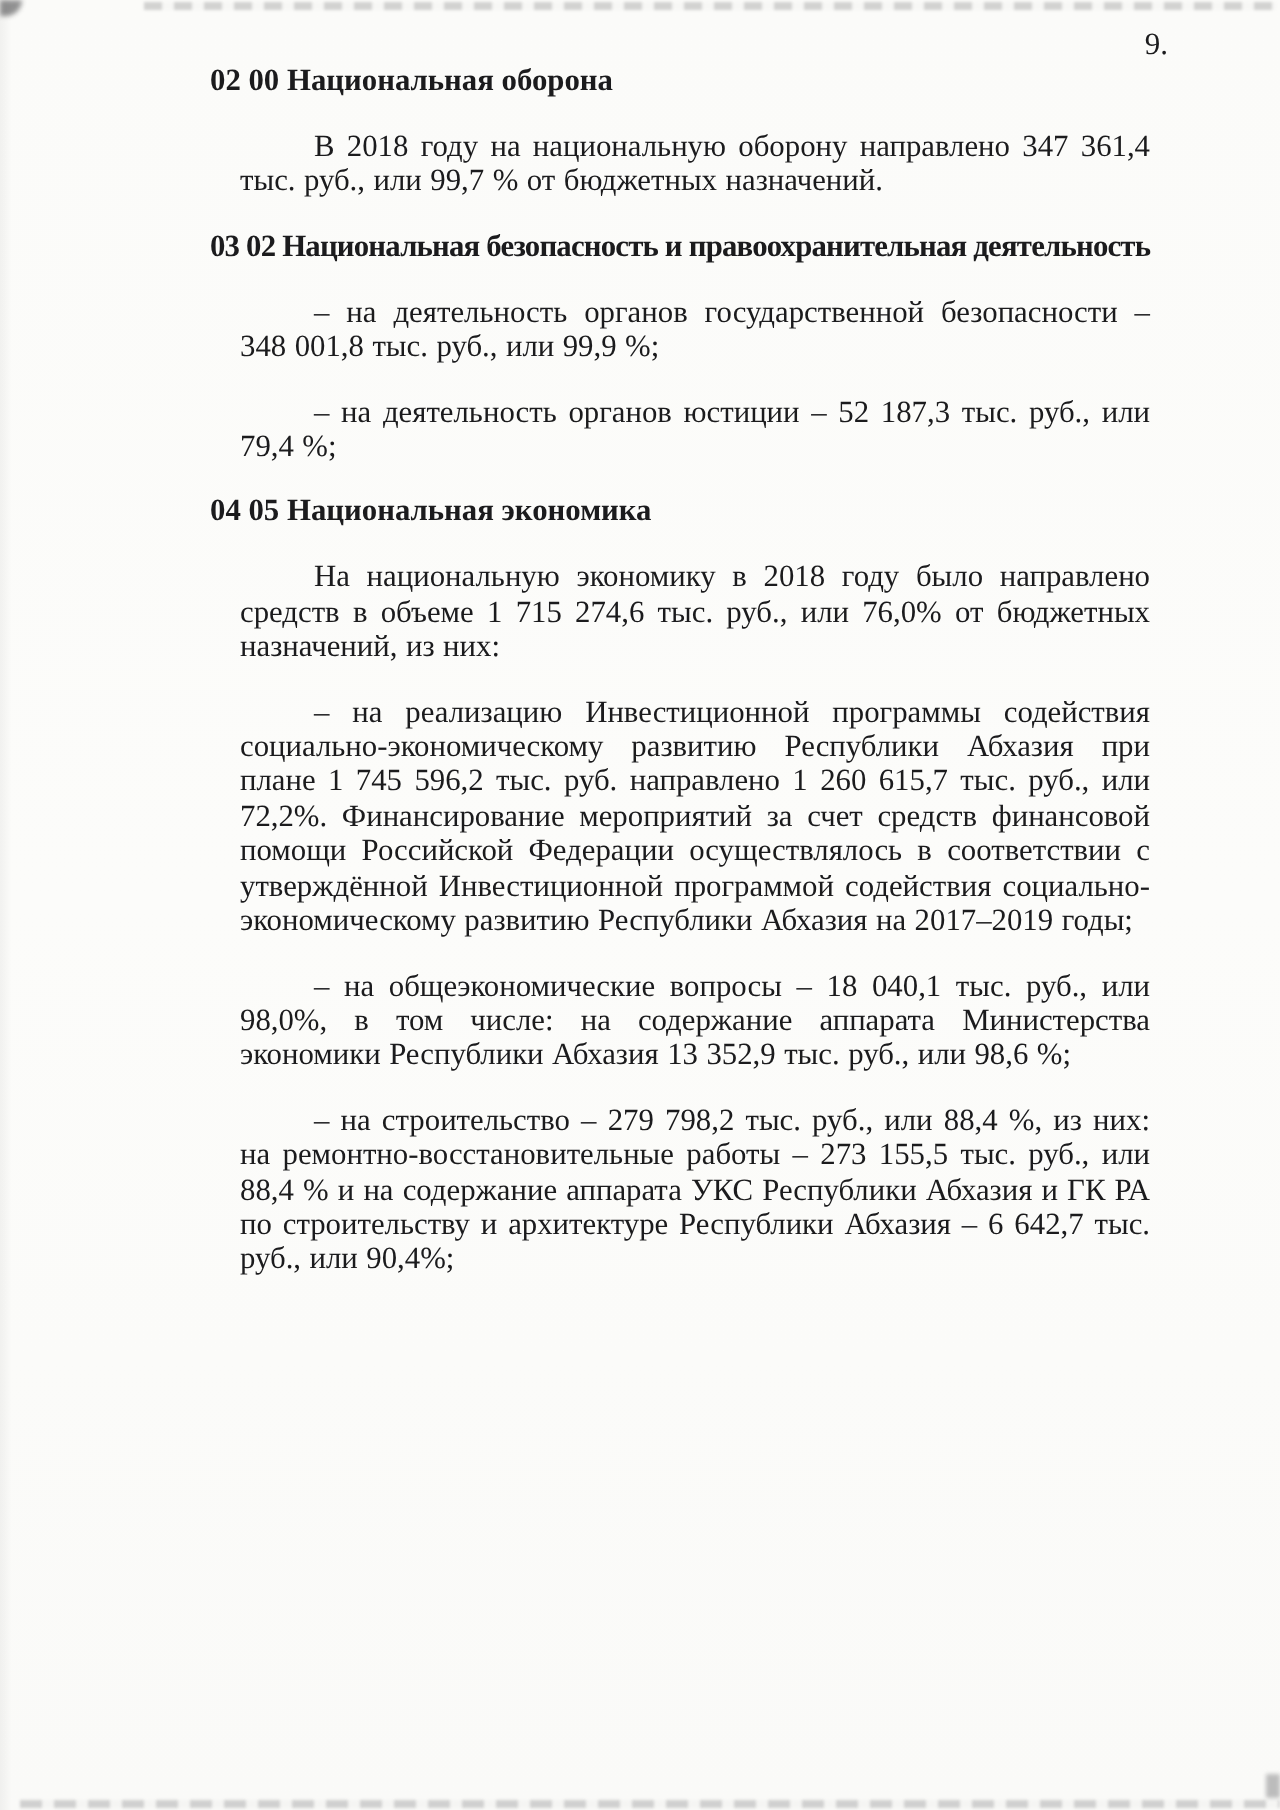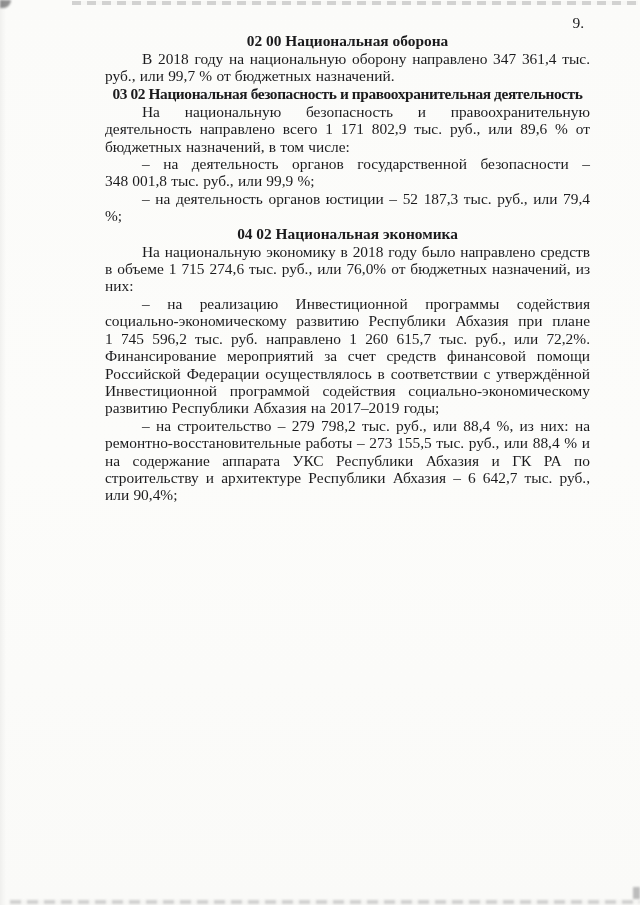--- a/index.html
+++ b/index.html
@@ -45,31 +45,31 @@
   }
   
   .page-number {
     text-align: right;
     font-size: 15.5px; line-height: 18px;
     padding-right: 6px;
   }
   h2.heading {
     font-size: 15.4px; line-height: 18px;
     font-weight: bold;
-    text-align: center;
+    text-align: left;
     margin: 0;
   }
   .h-02 { margin-top: 17px; margin-bottom: 20px; }
   .h-03 { margin-top: 18px; margin-bottom: 22px; letter-spacing: -0.4px; margin-left: -12px; margin-right: -12px; }
   .h-04 { margin-top: 0px;  margin-bottom: 17px; }
   p.para {
     font-size: 15.4px;
     line-height: 17.4px;
     text-align: justify;
-    margin: 0;
+    margin: 15px;
     text-indent: 37px;
     word-spacing: 0.4px;
   }
 </style>
 </head>
 <body>
 
 <div class="page">
 
   <div class="smudge-top"></div>
@@ -78,28 +78,28 @@
 
   <div class="page-number">9.</div>
 
   <section>
     <h2 class="heading h-02">02 00 Национальная оборона</h2>
     <p class="para">В 2018 году на национальную оборону направлено 347&nbsp;361,4 тыс. руб., или 99,7 % от бюджетных назначений.</p>
   </section>
 
   <section>
     <h2 class="heading h-03">03 02 Национальная безопасность и правоохранительная деятельность</h2>
-    <p class="para">На национальную безопасность и правоохранительную деятельность направлено всего 1&nbsp;171&nbsp;802,9 тыс. руб., или 89,6 % от бюджетных назначений, в том числе:</p>
     <p class="para">– на деятельность органов государственной безопасности – 348&nbsp;001,8 тыс. руб., или 99,9 %;</p>
     <p class="para">– на деятельность органов юстиции – 52&nbsp;187,3 тыс. руб., или 79,4 %;</p>
   </section>
 
   <section>
-    <h2 class="heading h-04">04 02 Национальная экономика</h2>
+    <h2 class="heading h-04">04 05 Национальная экономика</h2>
     <p class="para">На национальную экономику в 2018 году было направлено средств в объеме 1&nbsp;715&nbsp;274,6 тыс. руб., или 76,0% от бюджетных назначений, из них:</p>
     <p class="para">– на реализацию Инвестиционной программы содействия социально-экономическому развитию Республики Абхазия при плане 1&nbsp;745&nbsp;596,2 тыс. руб. направлено 1&nbsp;260&nbsp;615,7 тыс. руб., или 72,2%. Финансирование мероприятий за счет средств финансовой помощи Российской Федерации осуществлялось в соответствии с утверждённой Инвестиционной программой содействия социально-экономическому развитию Республики Абхазия на 2017–2019 годы;</p>
+    <p class="para">– на общеэкономические вопросы – 18&nbsp;040,1 тыс. руб., или 98,0%, в том числе: на содержание аппарата Министерства экономики Республики Абхазия 13&nbsp;352,9 тыс. руб., или 98,6 %;</p>
     <p class="para">– на строительство – 279&nbsp;798,2 тыс. руб., или 88,4 %, из них: на ремонтно-восстановительные работы – 273&nbsp;155,5 тыс. руб., или 88,4 % и на содержание аппарата УКС Республики Абхазия и ГК РА по строительству и архитектуре Республики Абхазия – 6&nbsp;642,7 тыс. руб., или 90,4%;</p>
   </section>
 
   <div class="smudge-bottom"></div>
   <div class="edge-spot-right"></div>
 
 </div>
 
 </body></html>

